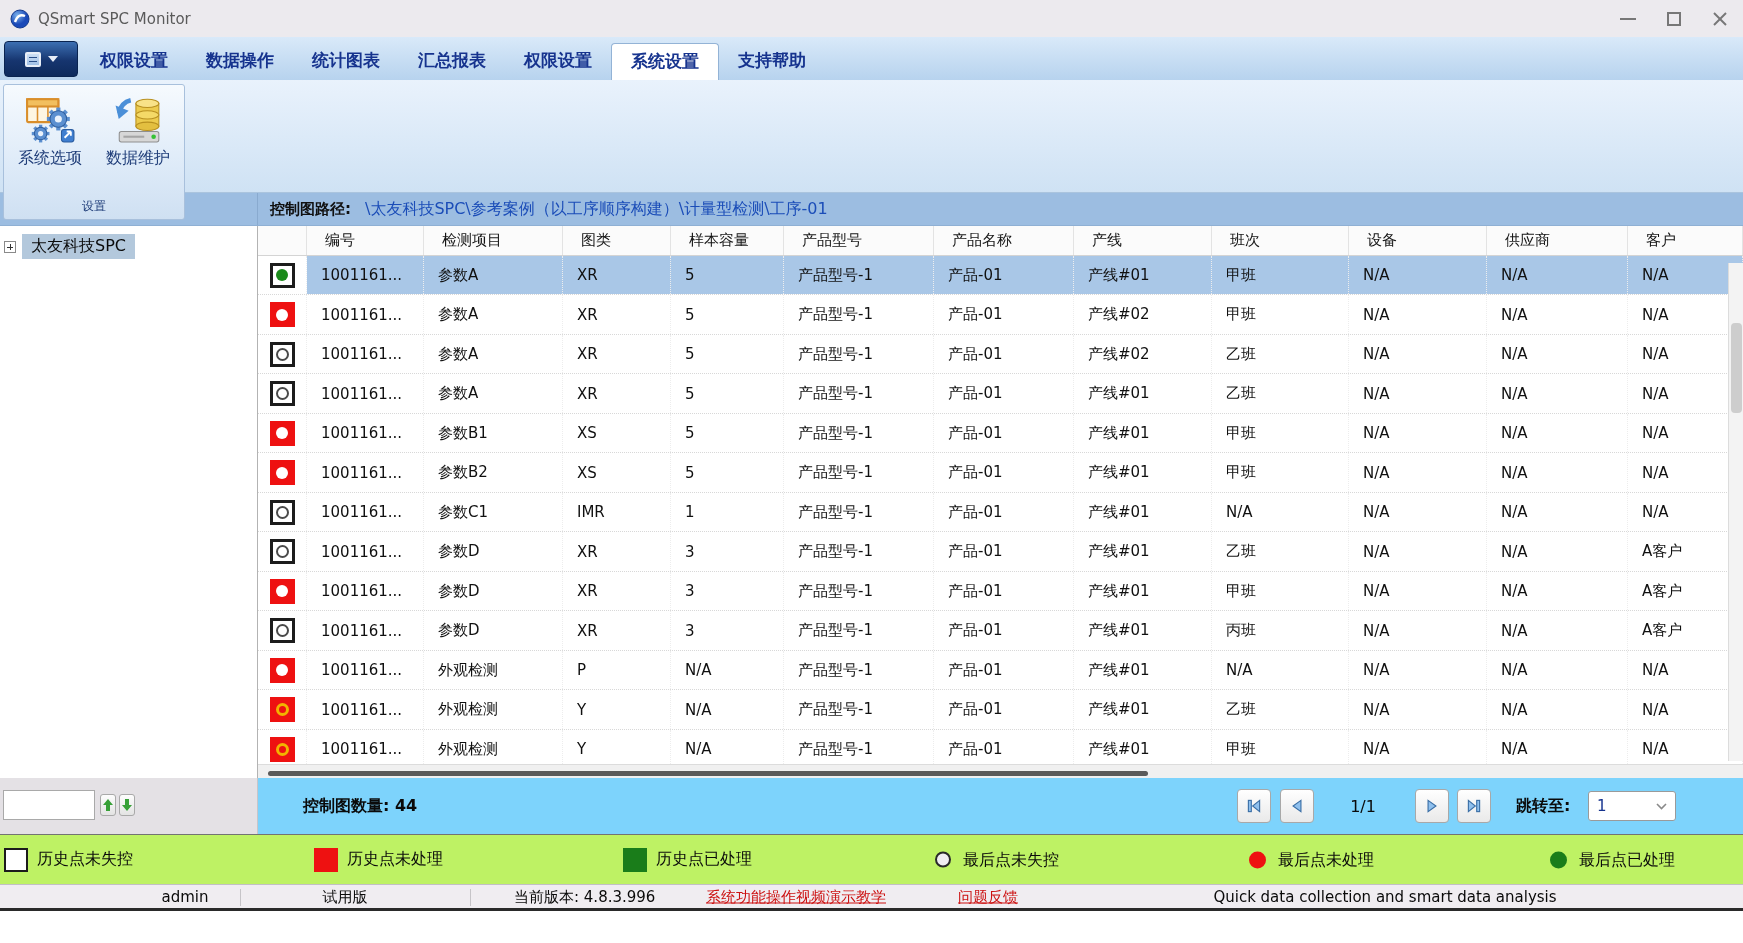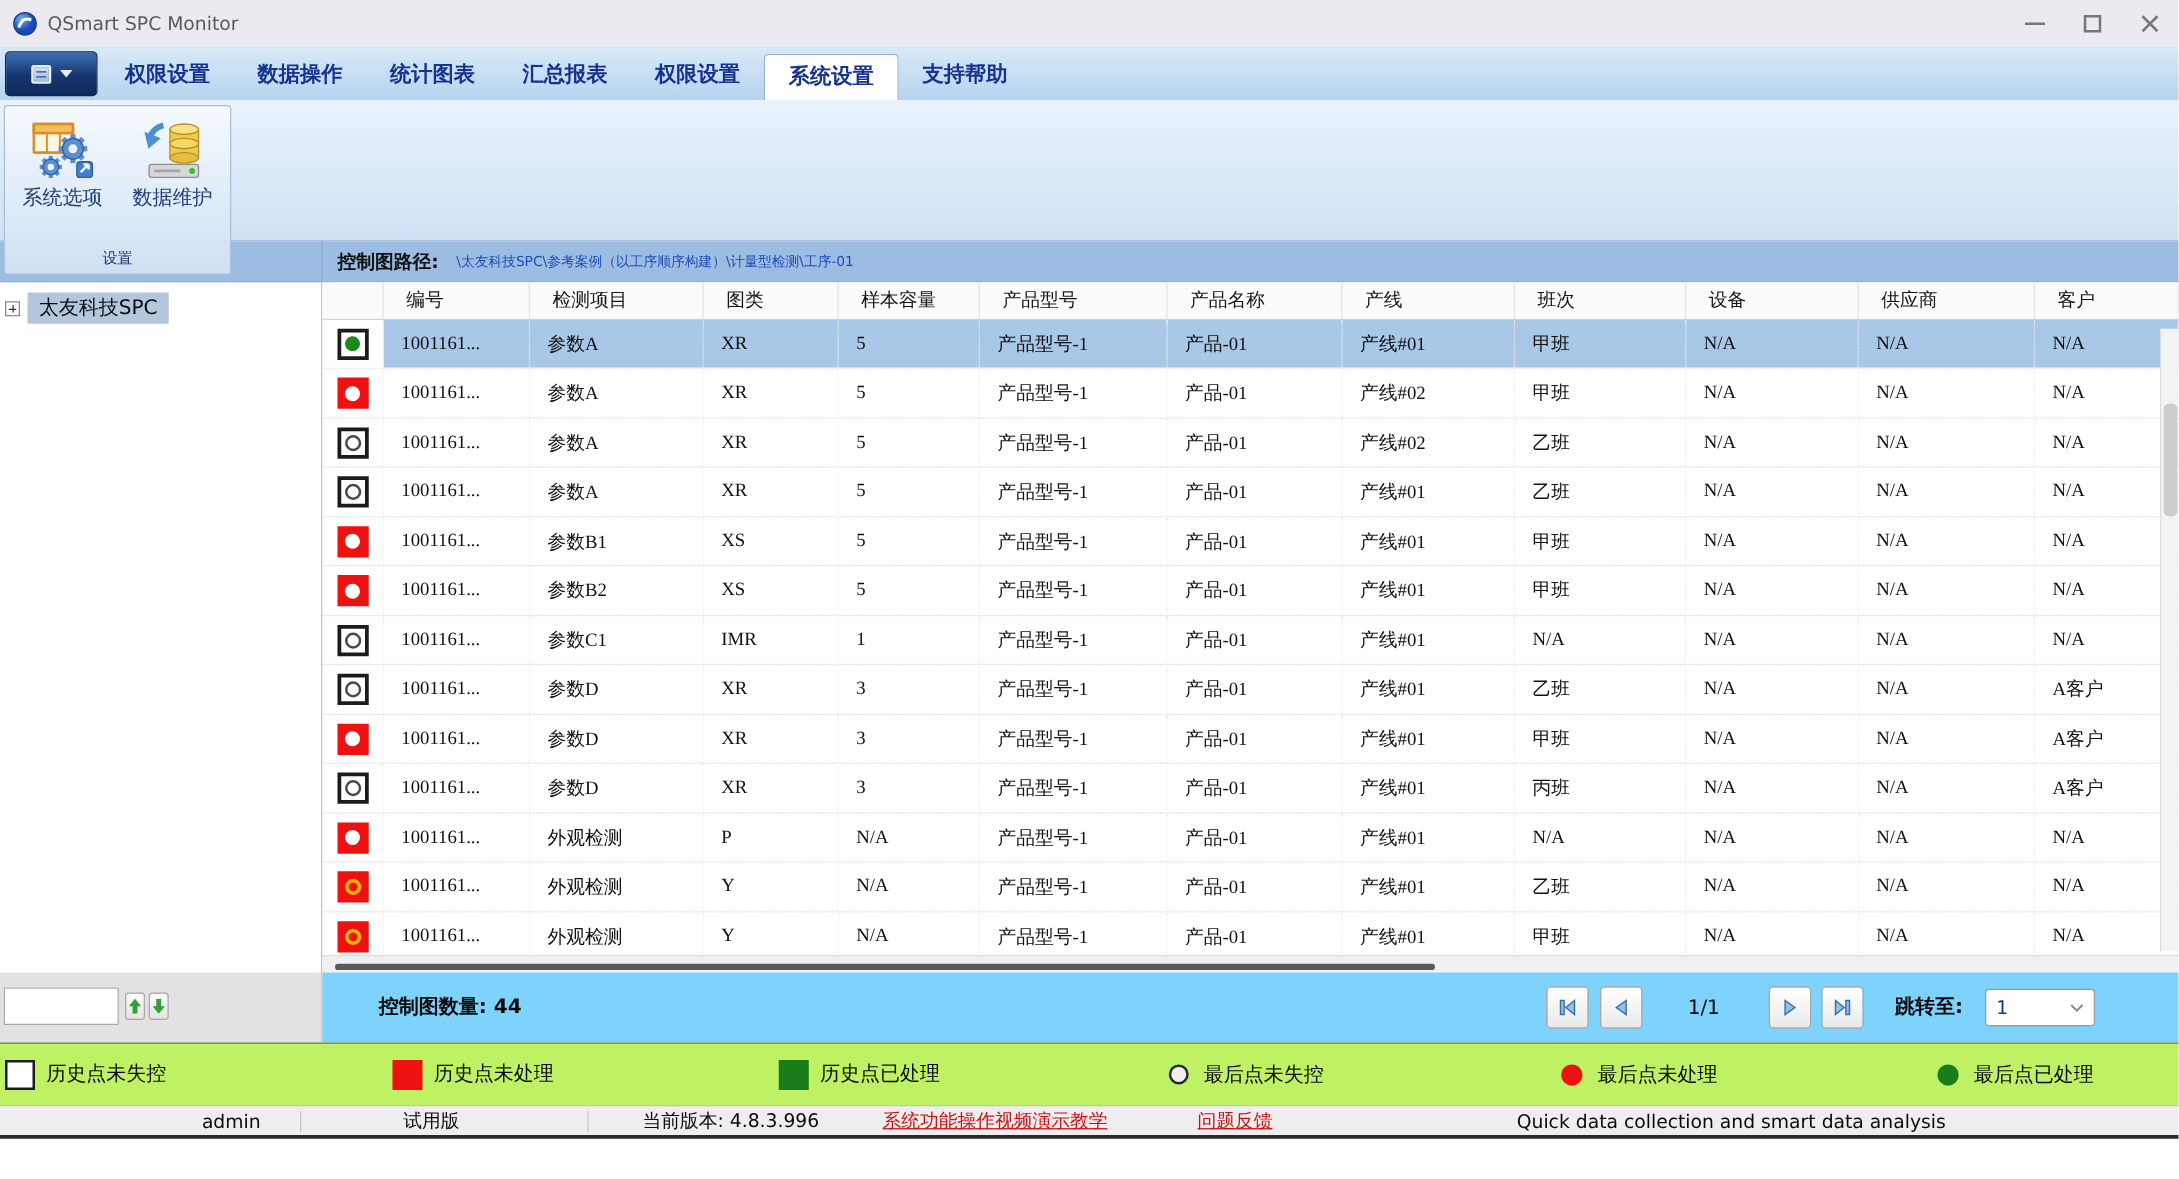--- a/index.html
+++ b/index.html
@@ -36,37 +36,37 @@
   .rbtn { width:84px; display:flex; flex-direction:column; align-items:center; border-radius:3px; padding-top:4px; cursor:default; }
   .rbtn svg { width:50px; height:50px; }
   .rbtn-label { margin-top:4px; font-size:16px; color:#1e3c78; }
   .rgroup-label { height:24px; text-align:center; font-size:12px; color:#1e3c78; line-height:22px; }
 
   
   .subheader { height:33px; display:flex; background:#9cbde1; border-bottom:1px solid #8fb0d4; }
   .sub-left { width:258px; display:flex; align-items:center; justify-content:center; font-weight:bold; font-size:16px; color:#101010; border-right:1px solid #89aacf;padding-left:20px; }
   .sub-right { flex:1; display:flex; align-items:center; padding-left:12px; gap:14px; }
   .path-label { font-weight:bold; font-size:15px; color:#101010; }
-  .path-link { color:#1b4db8; font-size:11px; cursor:pointer; }
+  .path-link { color:#1b4db8; font-size:16px; cursor:pointer; }
 
   
   .main { height:552px; display:flex; }
   .treepanel { width:258px; background:#fff; border-right:1px solid #b3b3b3; position:relative; }
   .tree-item { position:absolute; left:4px; top:8px; display:flex; align-items:center; gap:6px; }
   .expander { width:12px; height:12px; border:1px solid #8a8a8a; background:#fff; position:relative; }
   .expander::before { content:""; position:absolute; left:2px; top:5px; width:6px; height:1.5px; background:#333; }
   .expander::after  { content:""; position:absolute; left:4.5px; top:2.5px; width:1.5px; height:6px; background:#333; }
   .tree-label { background:#b3c8dc; padding:2px 9px; font-size:16px; color:#0a0a0a; }
 
   .tablezone { flex:1; display:flex; flex-direction:column; position:relative; background:#fff; }
   .tgrid { display:grid; grid-template-columns:49px 117px 139px 108px 113px 150px 140px 138px 137px 138px 141px auto; }
   .thead { height:37px; background:#fbfbfb; border-bottom:1px solid #d4d4d4; }
   .hcell { display:flex; align-items:center; padding-left:18px; font-size:15px; color:#141414; border-right:1px solid #e3e3e3; }
   .hcell.first { padding-left:0; }
-  .tbody { height:634px; overflow:hidden;font-family:Liberation Serif, serif; }
+  .tbody { height:634px; overflow:hidden; }
   .trow { height:39.5px; border-bottom:1px dotted #d8d8d8; cursor:default; }
   .cell { display:flex; align-items:center; padding-left:14px; font-size:15px; color:#101010; border-right:1px dotted #ededed; overflow:hidden; white-space:nowrap; }
   .icon-cell { justify-content:center; padding-left:0; }
   .trow.selected .cell { background:#a9c7e7; }
   .trow.selected .cell.icon-cell { background:#fff; }
 
   
   .st { width:25px; height:25px; display:flex; align-items:center; justify-content:center; }
   .st.sq-white { background:#fff; border:3px solid #1c1c1c; }
   .st.sq-red   { background:#ee1111; }

